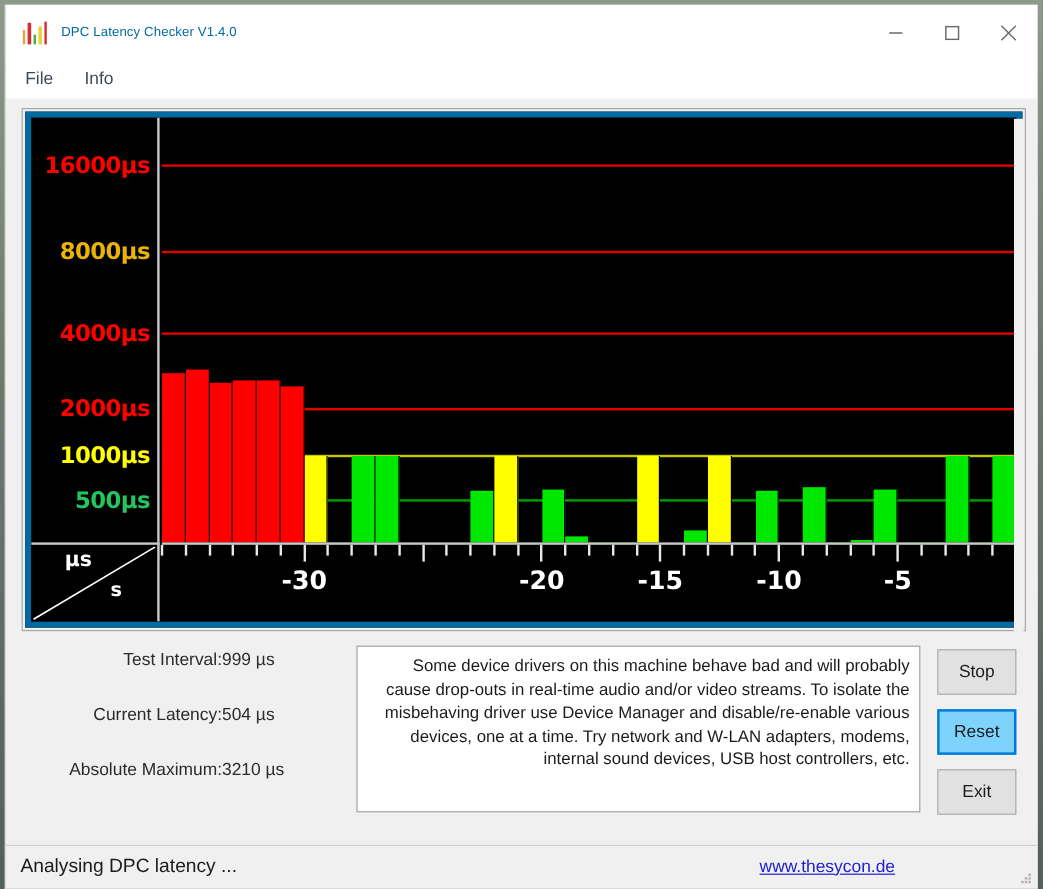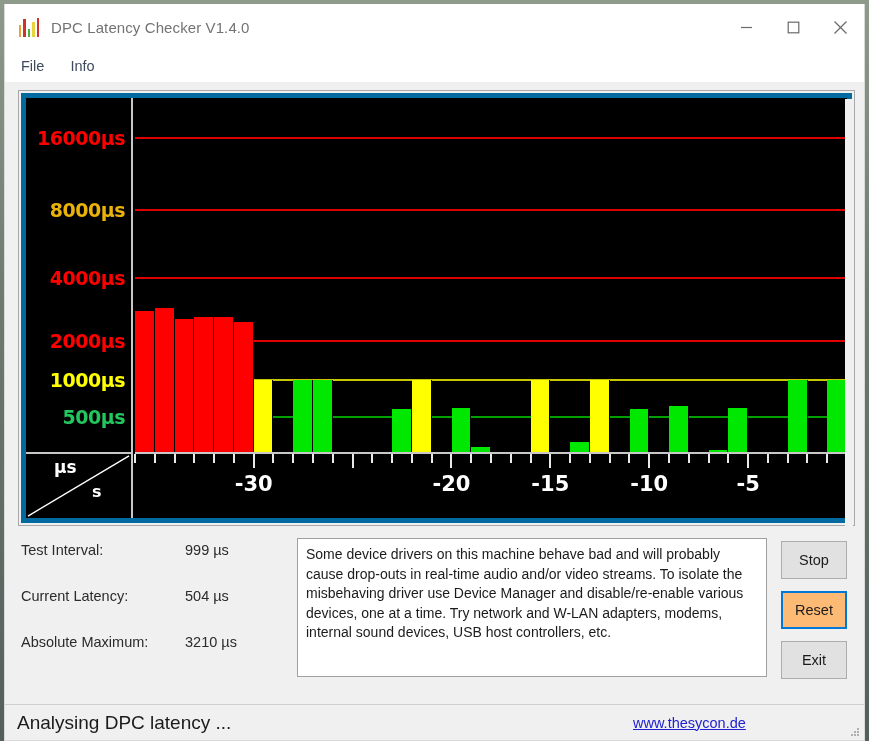--- a/index.html
+++ b/index.html
@@ -38,21 +38,21 @@
     width: 20px; height: 20px;
     display: flex; align-items: flex-end; gap: 2px;
   }
   #app-icon i { display: block; width: 3px; border-radius: 0; }
   #app-icon i:nth-child(1){ height: 12px; background: #e8a33d; }
   #app-icon i:nth-child(2){ height: 18px; background: #d2302c; }
   #app-icon i:nth-child(3){ height: 8px;  background: #4caf3e; }
   #app-icon i:nth-child(4){ height: 15px; background: #e8d53d; }
   #app-icon i:nth-child(5){ height: 19px; background: #d2302c; }
   #title-text {
-    font-size: 15px; color: #737373; letter-spacing: .1px;
+    font-size: 11px; color: #0369a1; letter-spacing: .1px;
     white-space: nowrap;
   }
   #win-controls {
     position: absolute; right: 0; top: 0; height: 46px;
     display: flex;
   }
   .win-btn {
     width: 47px; height: 46px;
     display: flex; align-items: center; justify-content: center;
     color: #6a6a6a;
@@ -165,20 +165,21 @@
   #rail {
     position: absolute; right: 1px; top: 8px; width: 8px; height: 436px;
     background: #f0f0f0;
   }
   
   #info {
     flex: 1 1 auto;
     display: flex;
     padding: 12px 9px 0 16px;
     gap: 14px;
+    text-align: right;
   }
   #stats {
     width: 262px; flex: 0 0 auto;
     padding-top: 4px;
   }
   .stat-row {
     display: flex; align-items: baseline;
     height: 46px;
   }
   .stat-label {
@@ -205,33 +206,33 @@
   .btn {
     height: 38px; width: 66px;
     background: #e1e1e1;
     border: 1px solid #adadad;
     font-size: 14.5px; color: #1b1b1b;
     display: flex; align-items: center; justify-content: center;
     font-family: "Liberation Sans", sans-serif;
   }
   .btn.focused {
     border: 2px solid #0078d7;
-    background: #fdba74;
+    background: #7dd3fc;
   }
   
   #statusbar {
     flex: 0 0 auto;
     height: 36px;
     border-top: 1px solid #d0d0d0;
     background: #f0f0f0;
     display: flex; align-items: center;
     padding-left: 12px;
     position: relative;
   }
-  #status-text { font-size: 19px; color: #1b1b1b; }
+  #status-text { font-size: 16px; color: #1b1b1b; }
   #status-link {
     position: absolute; left: 628px;
     font-size: 14.5px; color: #2020d0;
     text-decoration: underline;
   }
   #status-grip {
     position: absolute; right: 4px; bottom: 3px;
     width: 12px; height: 12px;
   }
 </style>

